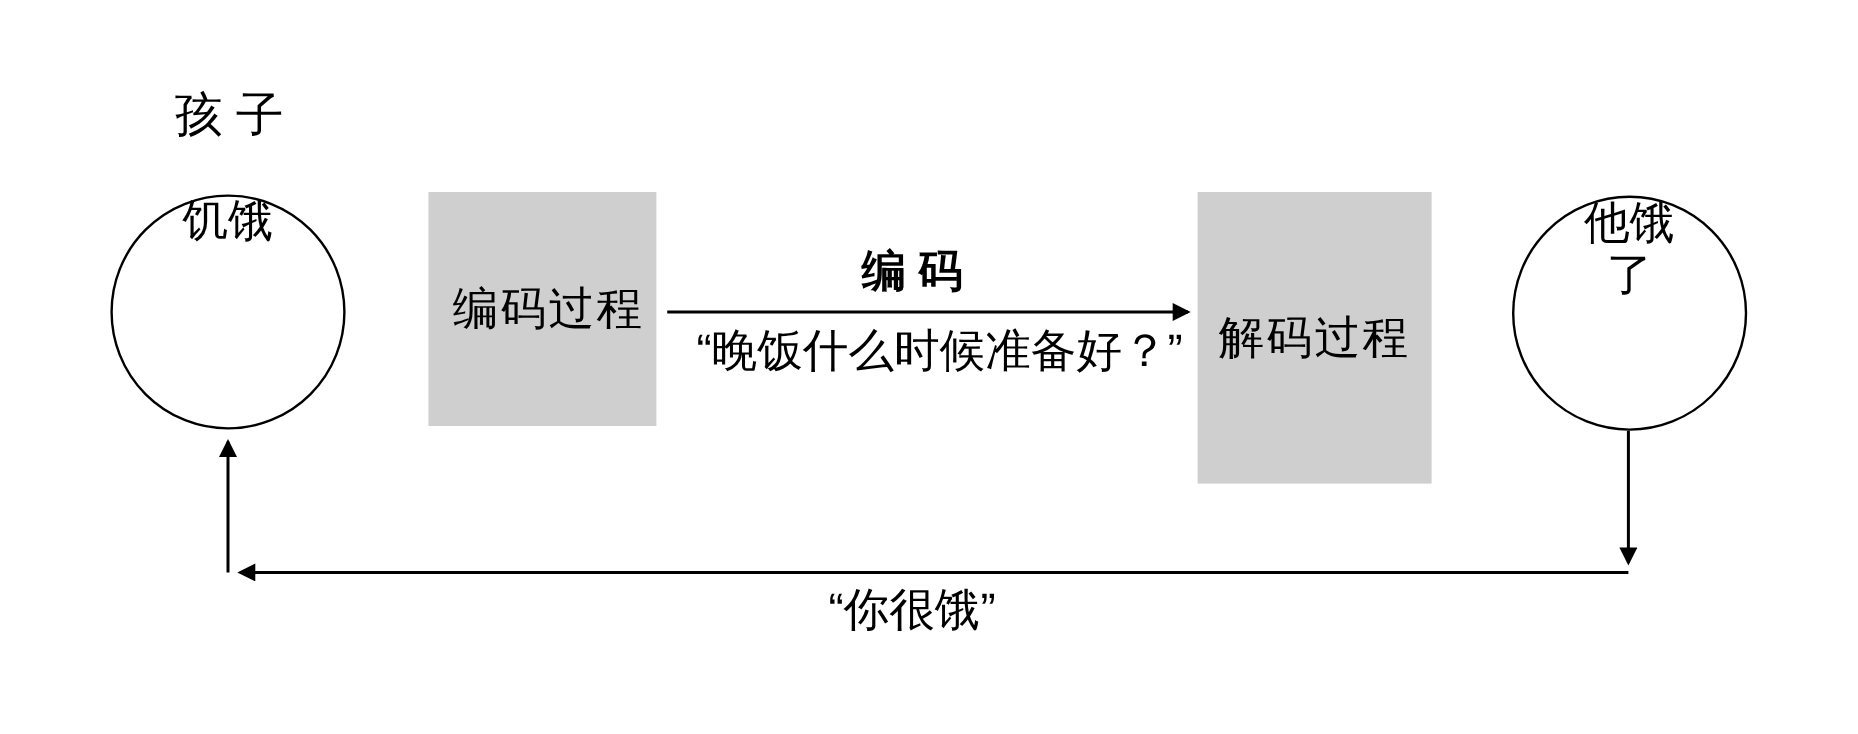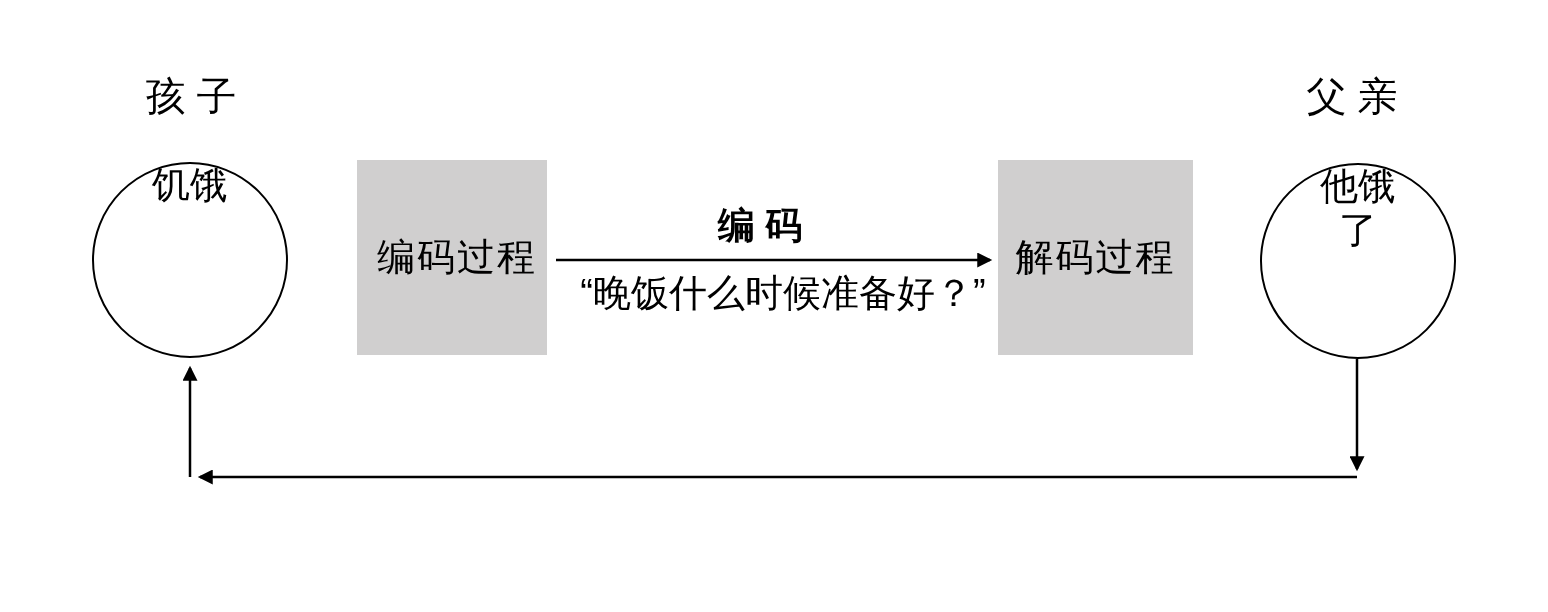--- a/index.html
+++ b/index.html
@@ -61,21 +61,21 @@
     font-size: 38px;
     letter-spacing: 2px;
     box-sizing: border-box;
   }
   .mid-label { font-size: 37px; font-weight: bold; }
   .quote-label { font-size: 38px; }
 
   #left-circle  { left: 92px;  top: 162px; }
   #right-circle { left: 1260px; top: 163px; }
   #encode-box   { left: 357px; top: 160px; width: 190px; height: 195px; padding-left: 10px; }
-  #decode-box   { left: 998px; top: 160px; width: 195px; height: 195px; }
+  #decode-box   { left: 998px; top: 160px; width: 195px; height: 243px; }
 
   #child-label   { left: 191px;  top: 74px; }
   #father-label  { left: 1352px; top: 74px; }
   #encode-label  { left: 760px;  top: 206px; }
   #message-quote { left: 783px;  top: 273px; text-align: right; }
   #listening-label { left: 757px; top: 421px; }
   #feedback-quote  { left: 760px; top: 489px; }
 </style>
 </head>
 <body>
@@ -88,21 +88,20 @@
         <path d="M0,0 L10,5 L0,10 Z" fill="#000000"></path>
       </marker>
     </defs>
     <line x1="556" y1="260" x2="990" y2="260" stroke="#000000" stroke-width="2.5" marker-end="url(#ah)"></line>
     <line x1="1357" y1="359" x2="1357" y2="469" stroke="#000000" stroke-width="2.5" marker-end="url(#ah)"></line>
     <line x1="1357" y1="477" x2="200" y2="477" stroke="#000000" stroke-width="2.5" marker-end="url(#ah)"></line>
     <line x1="190" y1="477" x2="190" y2="368" stroke="#000000" stroke-width="2.5" marker-end="url(#ah)"></line>
   </svg>
 
   <div id="child-label" class="txt title">孩 子</div>
-  <div id="father-label" class="txt title">父 亲</div>
 
   <div id="left-circle" class="node-circle">
     <span>饥饿</span>
   </div>
   <div id="right-circle" class="node-circle">
     <span>
       <span>他饿</span><br>
       <span>了</span>
     </span>
   </div>
@@ -110,14 +109,15 @@
   <div id="encode-box" class="process-box">
     <span>编码过程</span>
   </div>
   <div id="decode-box" class="process-box">
     <span>解码过程</span>
   </div>
 
   <div id="encode-label" class="txt mid-label">编 码</div>
   <div id="message-quote" class="txt quote-label">“晚饭什么时候准备好？”</div>
 
+  <div id="feedback-quote" class="txt quote-label">“你很饿”</div>
 
 </div>
 
 </body></html>

